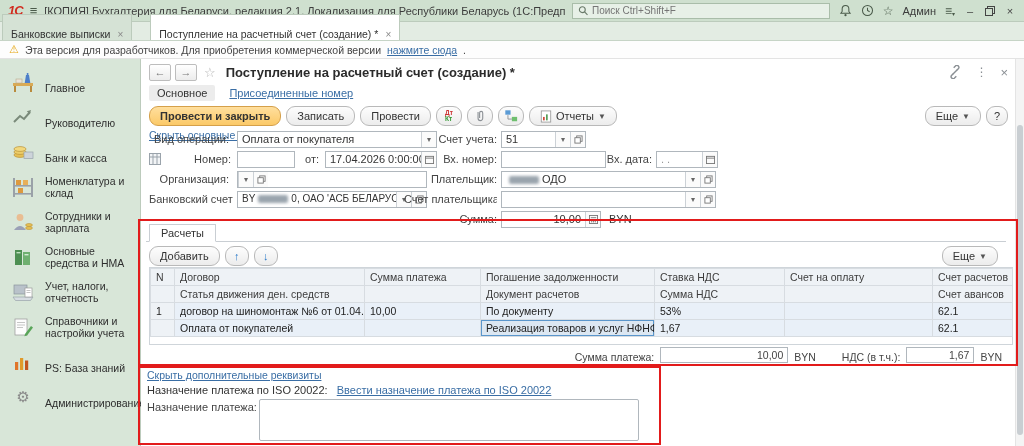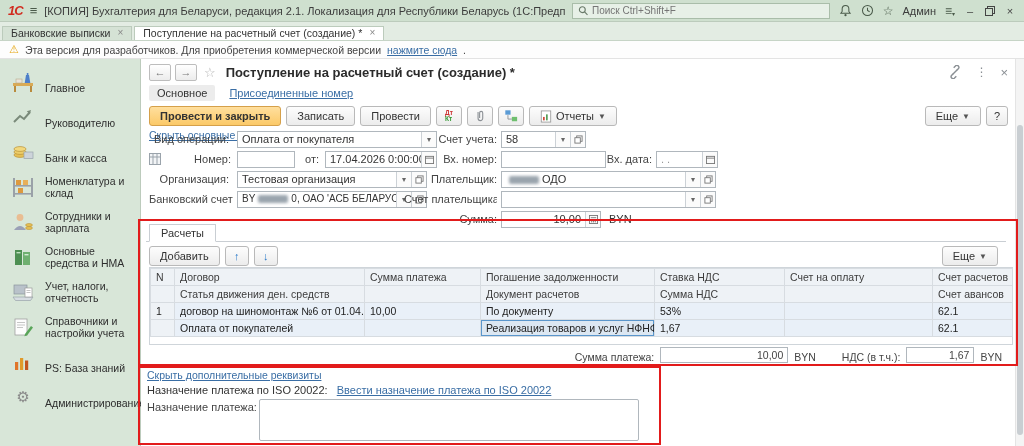--- a/index.html
+++ b/index.html
@@ -13,21 +13,21 @@
   .wtitle { color:#3c3c3c; white-space:nowrap; overflow:hidden; }
   .tb-right { margin-left:auto; display:flex; align-items:center; gap:9px; }
   .searchbox { display:flex; align-items:center; background:#e7f0e7; border:1px solid #a9bda9; width:258px; height:16px; padding:0 5px; gap:4px; }
   .searchbox input { border:none; background:transparent; outline:none; font-size:10px; width:100%; color:#7a8a7a; font-family:"Liberation Sans",sans-serif; }
   .tbico { color:#4a5a4a; font-size:12px; line-height:1; }
   .user { color:#3c3c3c; }
   .winbtn { color:#444; width:12px; text-align:center; font-size:11px; }
 
   
   .tabbar { height:19px; background:#e3ece3; display:flex; align-items:flex-end; padding-left:2px; border-bottom:1px solid #c6d4c6; }
-  .tab { display:flex; align-items:flex-start; gap:7px; padding:0 8px; height:14px; background:#d5e2d5; border:1px solid #bccbbc; border-bottom:none; margin-right:2px; font-size:10.5px; color:#333; white-space:nowrap; }
+  .tab { display:flex; align-items:flex-end; gap:7px; padding:0 8px; height:26px; background:#d5e2d5; border:1px solid #bccbbc; border-bottom:none; margin-right:18px; font-size:10.5px; color:#333; white-space:nowrap; }
   .tab.active { background:#fff; }
   .tabx { color:#888; font-size:10px; }
 
   
   .warnbar { height:18px; background:#fdfdfd; display:flex; align-items:center; gap:6px; padding:0 9px; border-bottom:1px solid #e3e3e3; font-size:10.5px; color:#444; }
   .warnico { color:#e6a817; font-size:11px; }
   a.link, .link { color:#3a6ea5; text-decoration:underline; cursor:pointer; }
 
   
   .main { display:flex; height:387px; }
@@ -42,21 +42,21 @@
   .formhead { position:absolute; left:8px; top:3px; right:16px; height:20px; display:flex; align-items:center; gap:4px; }
   .navbtn { width:22px; height:17px; border:1px solid #bdbdbd; border-radius:2px; background:linear-gradient(#fff,#ececec); color:#777; display:flex; align-items:center; justify-content:center; font-size:11px; }
   .star { color:#b5b5b5; font-size:13px; margin:0 3px; }
   .ftitle { font-weight:bold; font-size:13px; color:#2b2b2b; margin-left:3px; white-space:nowrap; }
   .fh-right { margin-left:auto; display:flex; gap:13px; color:#8a8f94; align-items:center; }
 
   .navtabs { position:absolute; left:8px; top:25px; height:18px; display:flex; gap:14px; align-items:center; }
   .ntab { background:#ececec; padding:2px 8px; border-radius:2px; color:#333; }
 
   .toolbar { position:absolute; left:8px; top:46px; right:16px; height:22px; display:flex; align-items:center; gap:5px; }
-  .btn { height:20px; display:inline-flex; align-items:center; gap:4px; padding:0 10px; border:1px solid #b9b9b9; border-radius:3px; background:linear-gradient(#fdfdfd,#ececec); font-size:11px; color:#333; cursor:pointer; white-space:nowrap; }
+  .btn { height:20px; display:inline-flex; align-items:center; gap:4px; padding:0 10px; border:1px solid #b9b9b9; border-radius:9px; background:linear-gradient(#fdfdfd,#ececec); font-size:11px; color:#333; cursor:pointer; white-space:nowrap; }
   .btn.primary { background:linear-gradient(#ffdf9e,#fbc968); border-color:#d5a04a; font-weight:bold; }
   .btn.ico { width:26px; padding:0; justify-content:center; }
   .dd-arrow { font-size:8px; color:#555; }
   .spacer { flex:1; }
   .btn.help { width:22px; padding:0; justify-content:center; }
   .dtkt { display:flex; flex-direction:column; line-height:1; font-size:6.5px; font-weight:bold; }
   .dtkt .dt { color:#c33; } .dtkt .kt { color:#393; }
 
   .hidemain { position:absolute; left:8px; top:70px; font-size:10.5px; }
 
@@ -339,21 +339,21 @@
 
       <div class="fields">
         <div class="frow" style="top:0">
           <span class="lb" style="left:0;width:80px">Вид операции:</span>
           <div class="fd" style="left:88px;width:200px">
             <span class="fv">Оплата от покупателя</span>
             <span class="seg">▾</span>
           </div>
           <span class="lb" style="left:250px;width:98px">Счет учета:</span>
           <div class="fd" style="left:352px;width:85px">
-            <span class="fv">58</span>
+            <span class="fv">51</span>
             <span class="seg">▾</span>
             <span class="seg">
                 <svg width="9" height="9" viewBox="0 0 10 10">
                   <rect x="3" y="1" width="6" height="6" fill="none" stroke="#777"></rect>
                   <rect x="1" y="3" width="6" height="6" fill="#fff" stroke="#777"></rect>
                 </svg>
               </span>
           </div>
         </div>
 
@@ -390,21 +390,20 @@
                   <rect x="0.5" y="1.5" width="9" height="8" fill="none" stroke="#777"></rect>
                   <line x1="0.5" y1="3.5" x2="9.5" y2="3.5" stroke="#777"></line>
                 </svg>
               </span>
           </div>
         </div>
 
         <div class="frow" style="top:40px">
           <span class="lb" style="left:0;width:80px">Организация:</span>
           <div class="fd" style="left:88px;width:190px">
-            <span class="fv">Тестовая организация</span>
             <span class="seg">▾</span>
             <span class="seg">
                 <svg width="9" height="9" viewBox="0 0 10 10">
                   <rect x="3" y="1" width="6" height="6" fill="none" stroke="#777"></rect>
                   <rect x="1" y="3" width="6" height="6" fill="#fff" stroke="#777"></rect>
                 </svg>
               </span>
           </div>
           <span class="lb" style="left:270px;width:78px">Плательщик:</span>
           <div class="fd" style="left:352px;width:215px">

